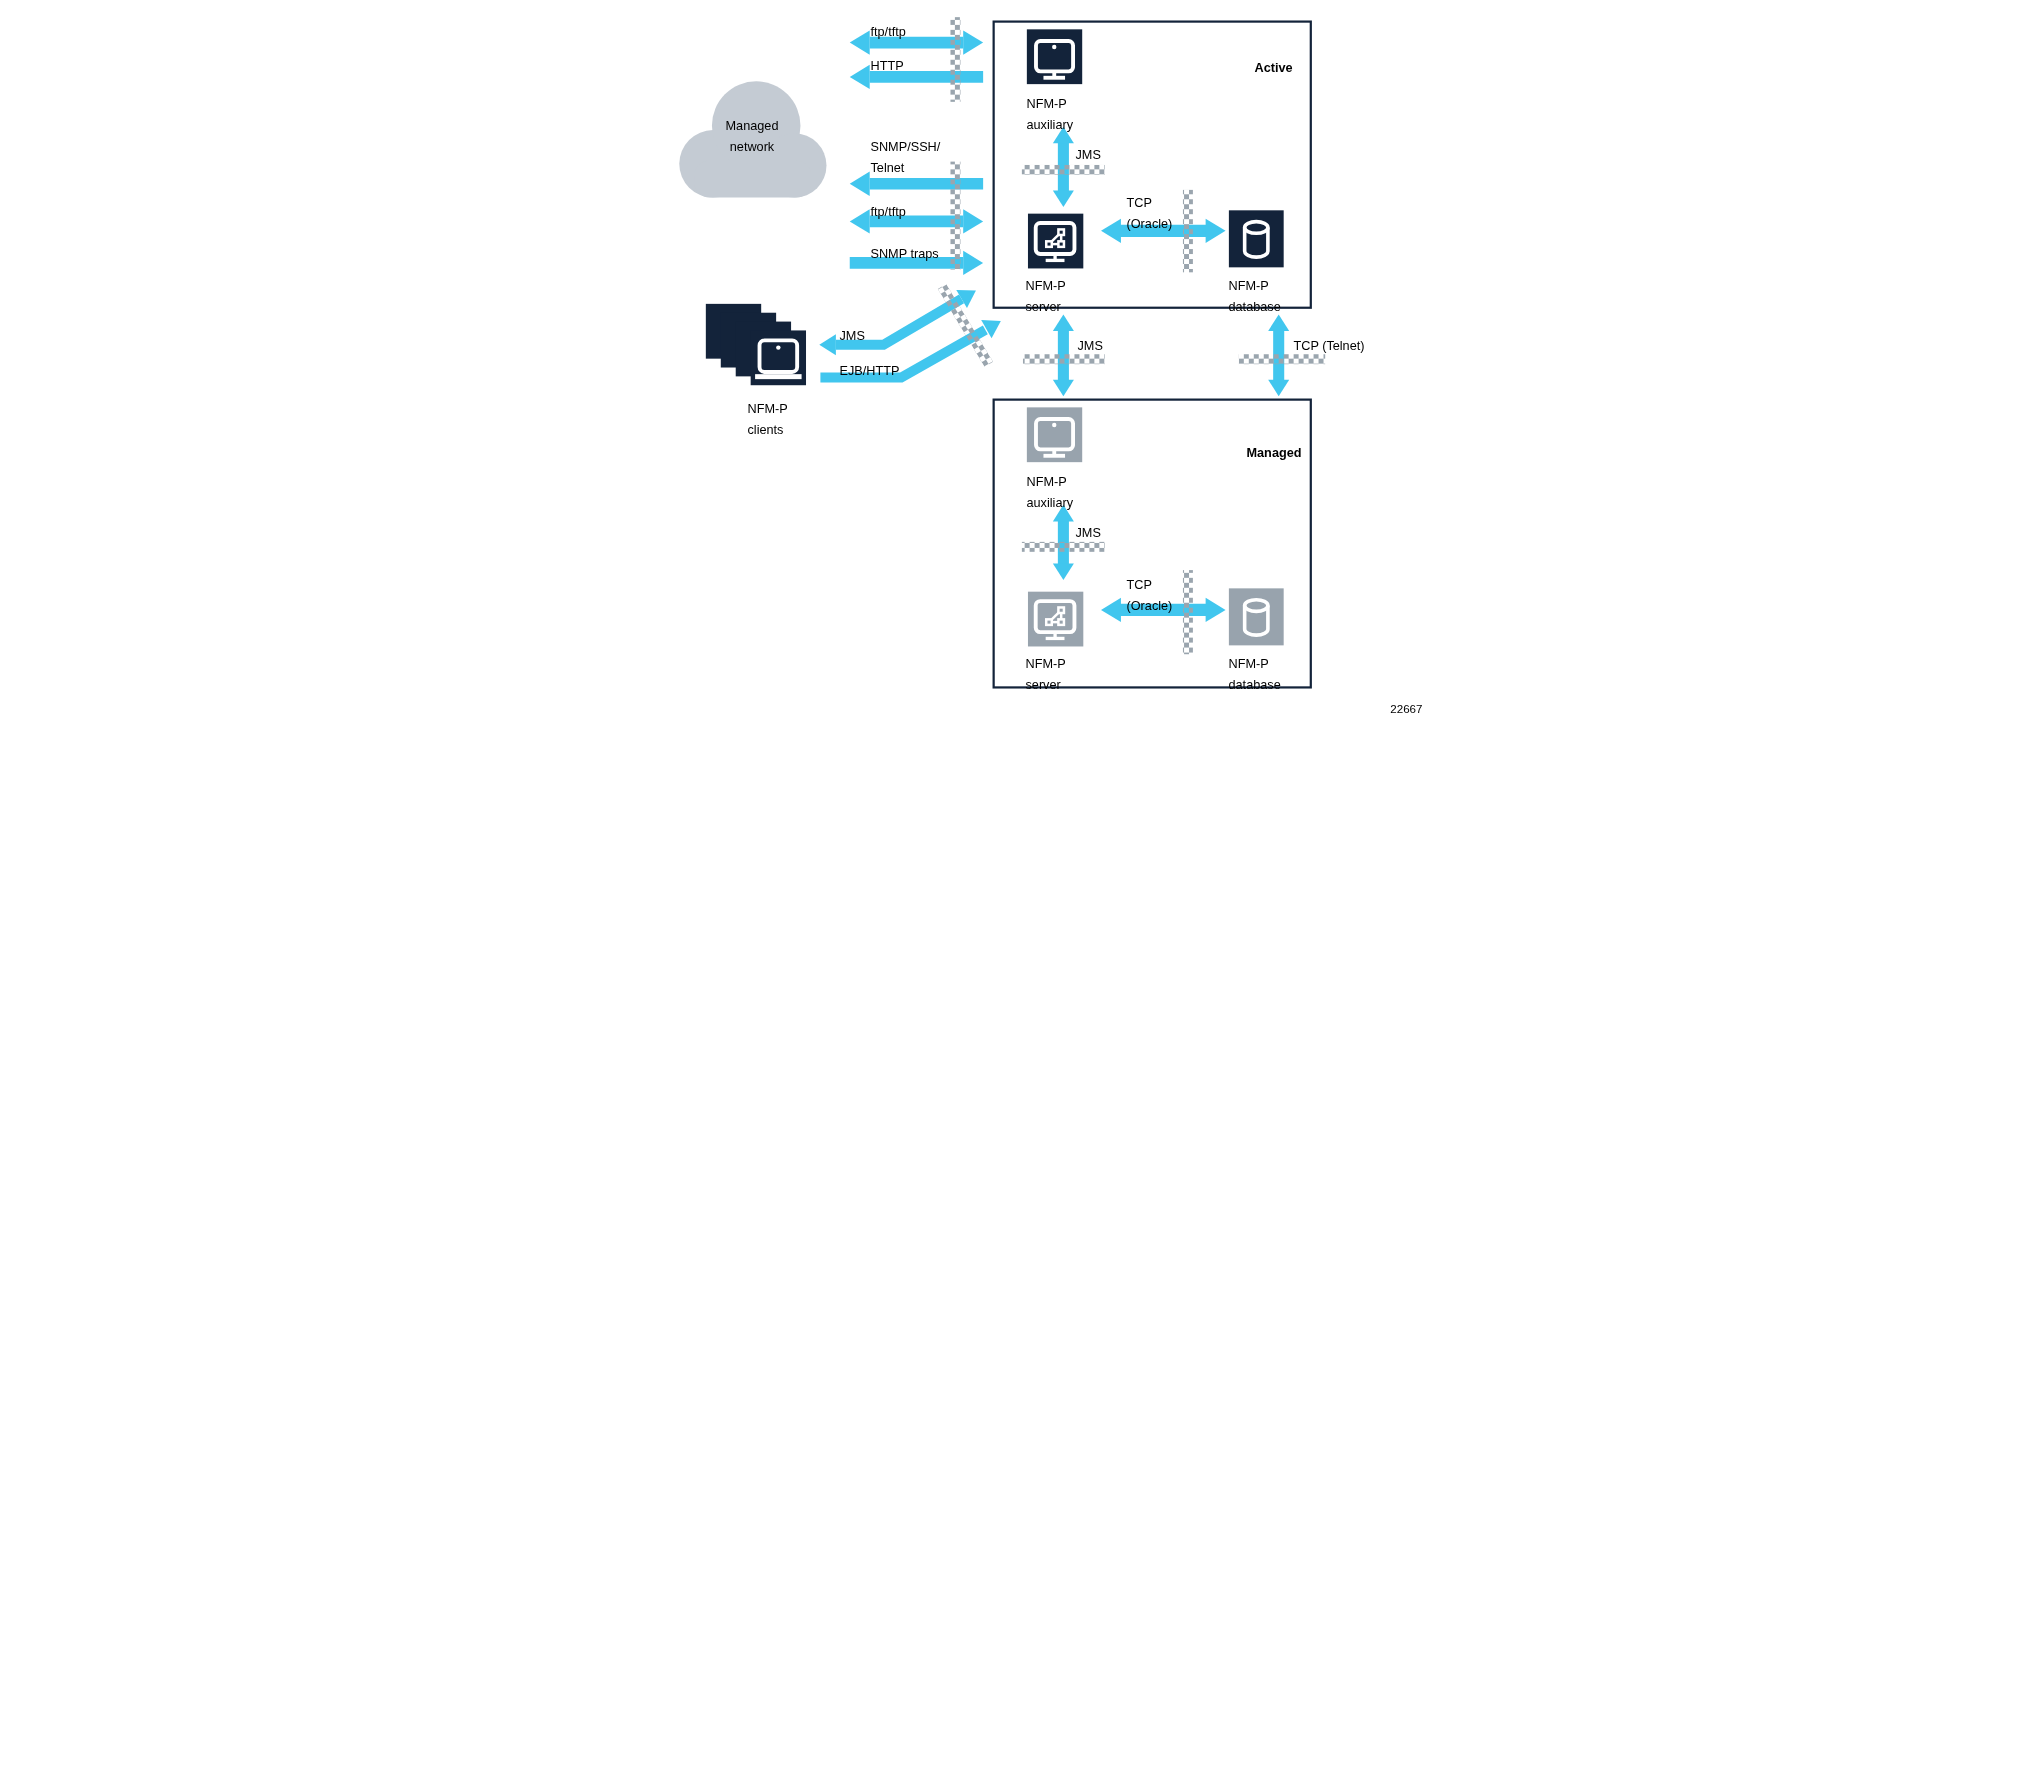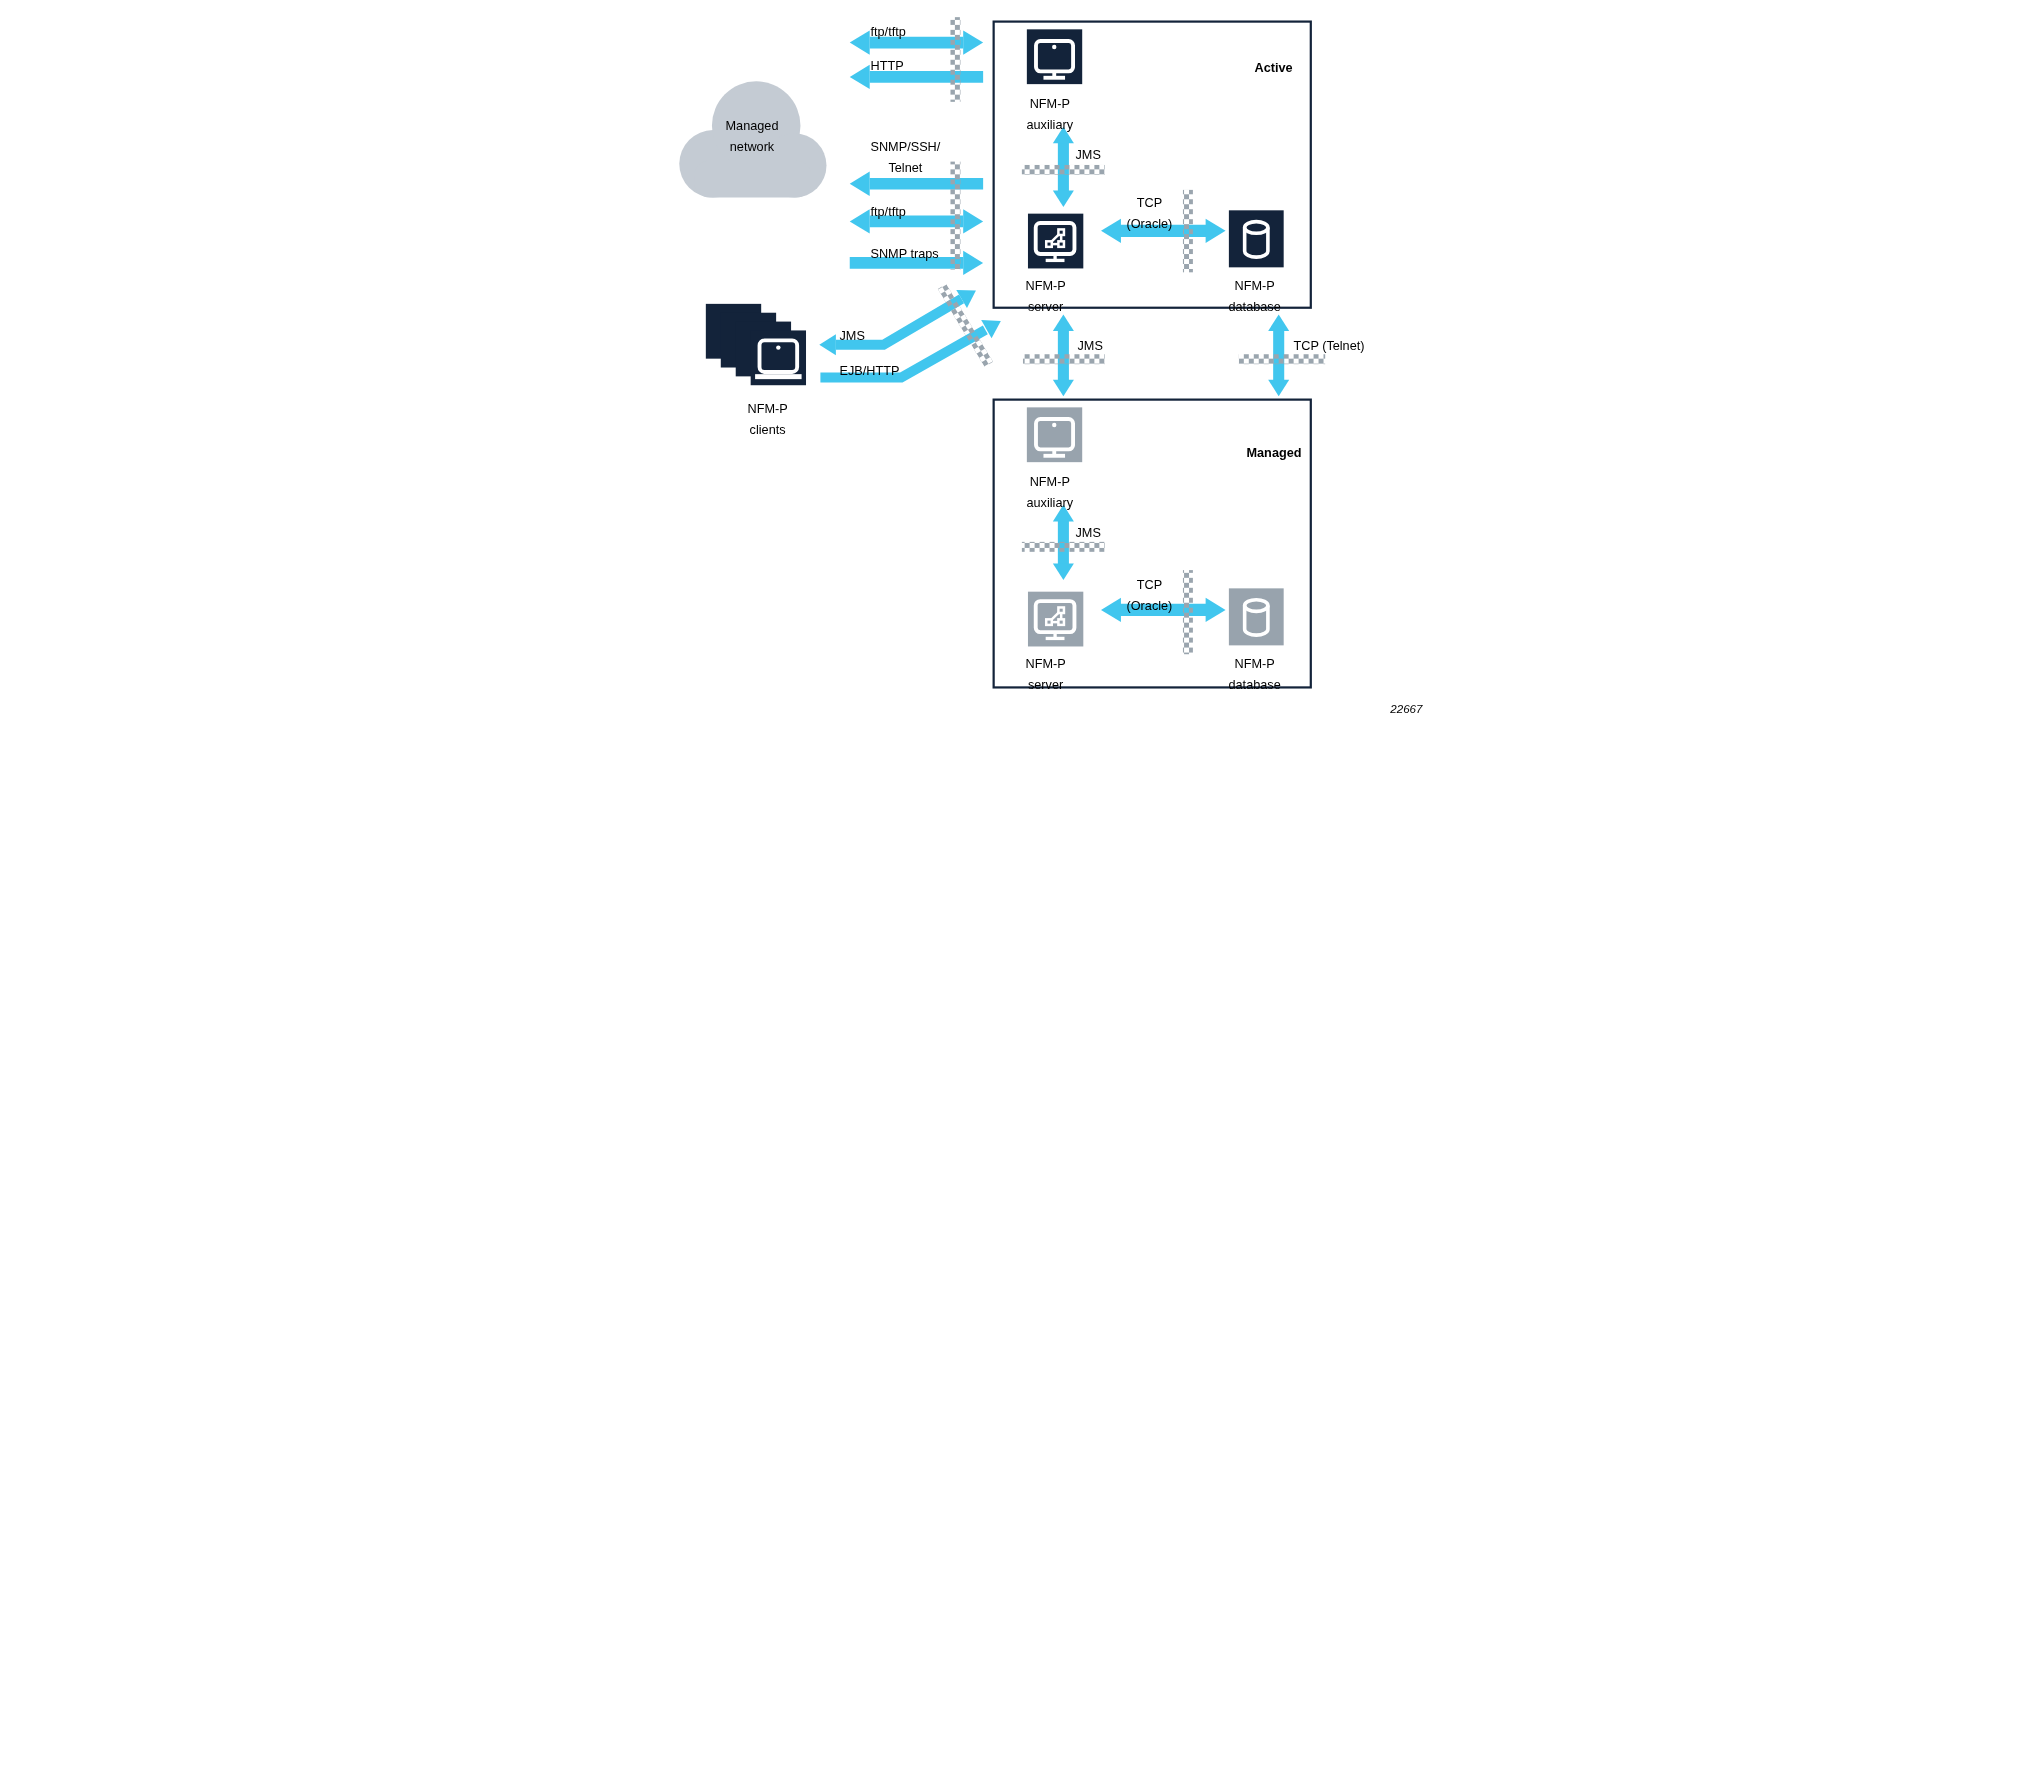--- a/index.html
+++ b/index.html
@@ -20,21 +20,20 @@
     background:var(--bg);
     font-family:"Liberation Sans",sans-serif;
     overflow:hidden;
   }
   #stage svg{position:absolute;left:0;top:0;}
   .lbl{
     position:absolute;
     font-size:12.7px;line-height:20.5px;
     color:var(--text);
     white-space:nowrap;
-    text-align:center;
   }
   .lbl.center{text-align:center;}
   .lbl.bold{font-weight:bold;}
   .lbl.small{font-size:11.6px;}
   .lbl.right{text-align:right;}
 </style>
 </head>
 <body>
 
 <div id="stage">
@@ -278,16 +277,16 @@
   </div>
   <div class="lbl" style="left:415px;top:654px;">
     <div>NFM-P</div>
     <div>server</div>
   </div>
   <div class="lbl" style="left:618px;top:654px;">
     <div>NFM-P</div>
     <div>database</div>
   </div>
 
-  <div class="lbl small right" style="left:763px;top:699px;width:49px;font-style:italic;">22667</div>
+  <div class="lbl small right" style="left:763px;top:699px;width:49px;">22667</div>
 
 </div>
 
 
 </body></html>

